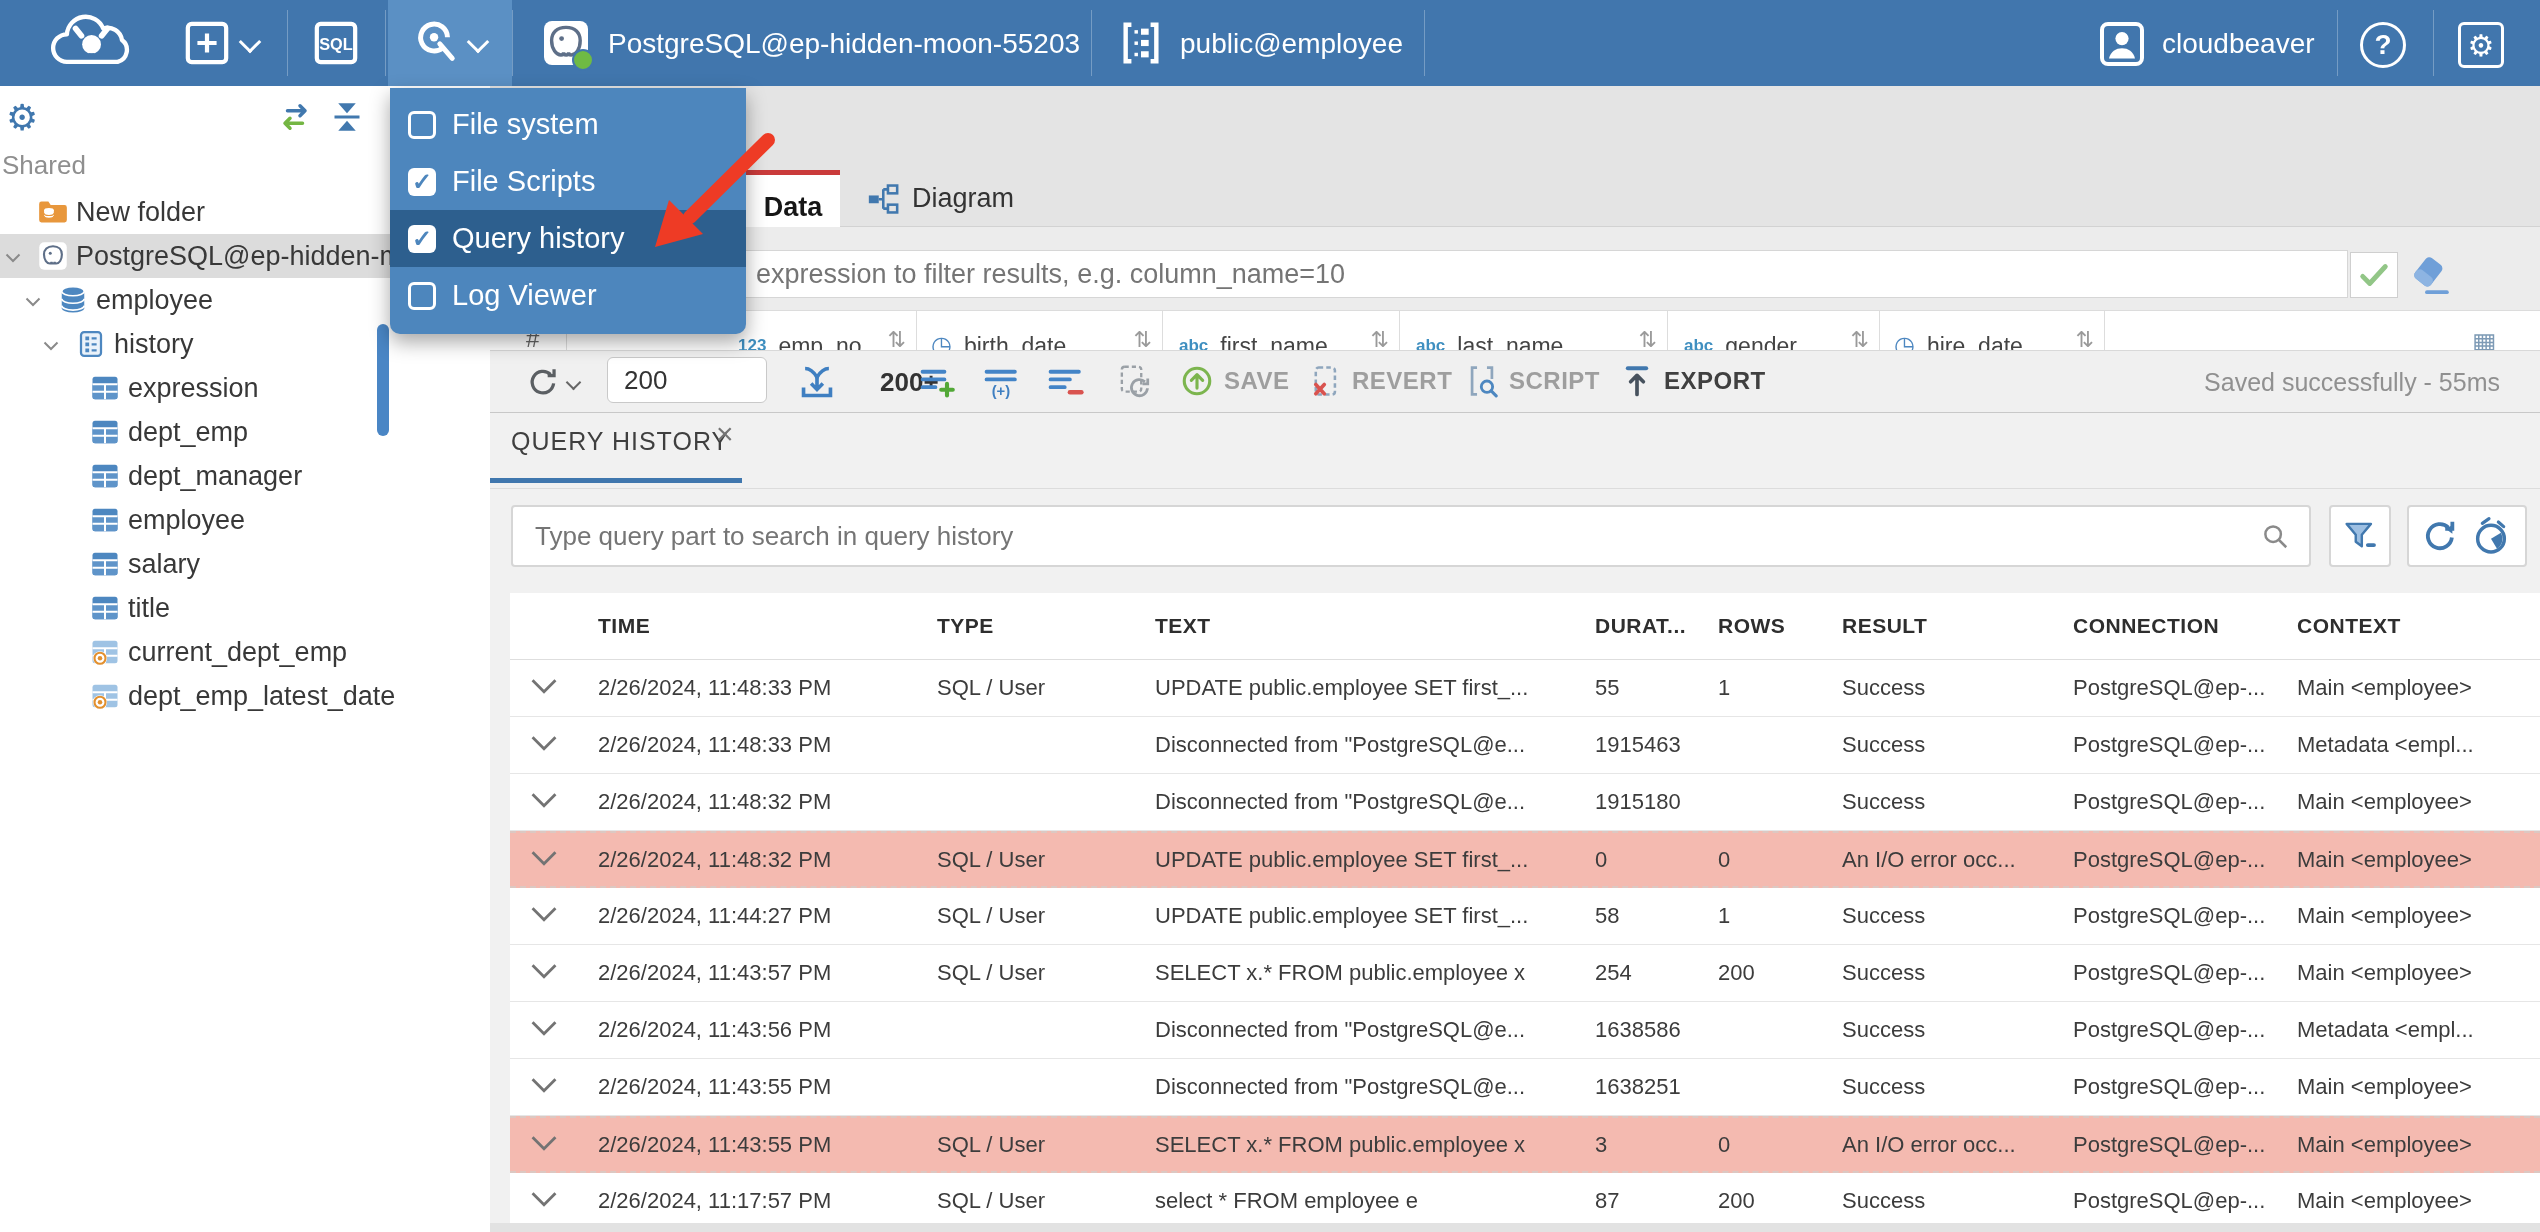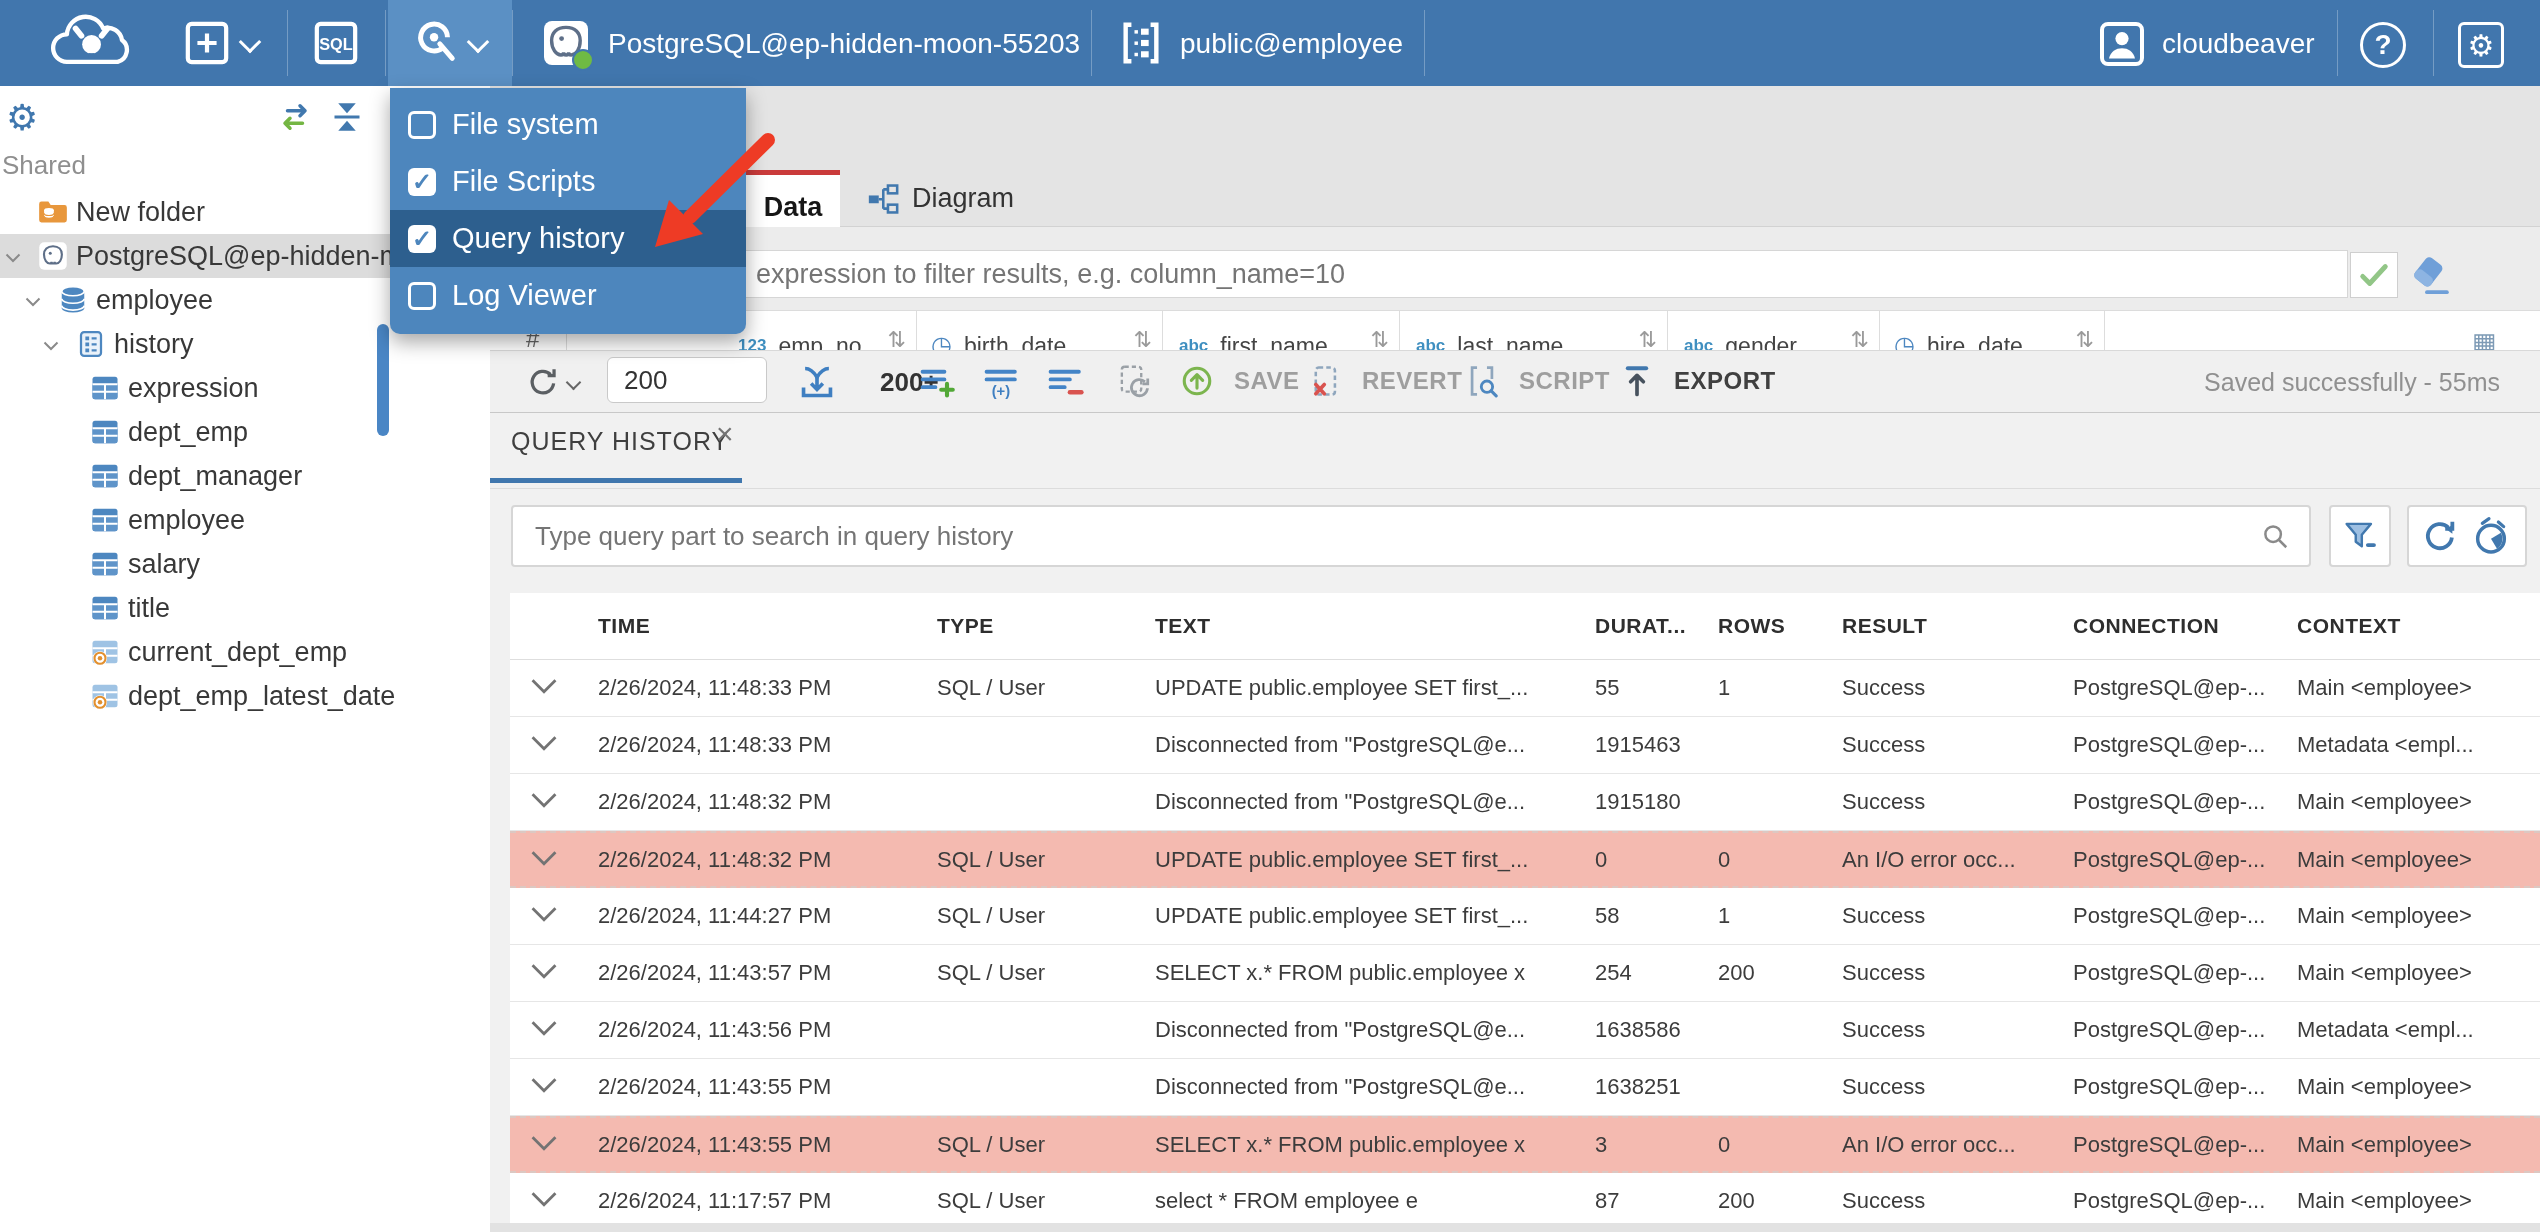--- a/index.html
+++ b/index.html
@@ -65,21 +65,21 @@
   .gh-clock{font-size:24px;color:#4d87c0;margin:12px 0 0 14px;}
   .gh-name{font-size:23px;color:#444;margin:14px 0 0 12px;white-space:nowrap;}
   .gh-sort{position:absolute;right:10px;top:16px;font-size:22px;color:#9a9a9a;}
   #gh-rownum{position:absolute;left:36px;top:14px;font-size:24px;color:#666;}
   .gh-div{position:absolute;top:0;width:1px;height:56px;background:#ddd;}
   #gh-grid-icon{position:absolute;left:1982px;top:16px;font-size:26px;color:#7d9ab5;}
 
   
   #gtoolbar{left:490px;top:350px;width:2050px;height:62px;background:#f0f0f0;border-top:1px solid #d9d9d9;box-sizing:border-box;}
   .tb{position:absolute;display:flex;align-items:center;}
-  .tb-label{font-size:24px;font-weight:600;color:#9e9e9e;letter-spacing:.5px;margin-left:20px;}
+  .tb-label{font-size:24px;font-weight:600;color:#9e9e9e;letter-spacing:.5px;margin-left:10px;}
   #rowlimit-input{left:117px;top:6px;width:160px;height:46px;border:1px solid #c9c9c9;border-radius:6px;
                   background:#fff;font-size:26px;color:#333;padding-left:16px;box-sizing:border-box;outline:none;
                   font-family:"Liberation Sans",sans-serif;}
   #tb-status{position:absolute;right:40px;top:0;height:62px;display:flex;align-items:center;
              font-size:25px;color:#909090;}
 
   
   #qpanel{left:490px;top:412px;width:2050px;height:820px;background:#f1f1f1;border-top:1px solid #c8c8c8;box-sizing:border-box;}
   #qh-tab-label{left:21px;top:14px;font-size:25px;color:#3f3f3f;letter-spacing:1px;font-weight:500;}
   #qh-tab-close{left:226px;top:6px;font-size:30px;color:#757575;line-height:1;}

